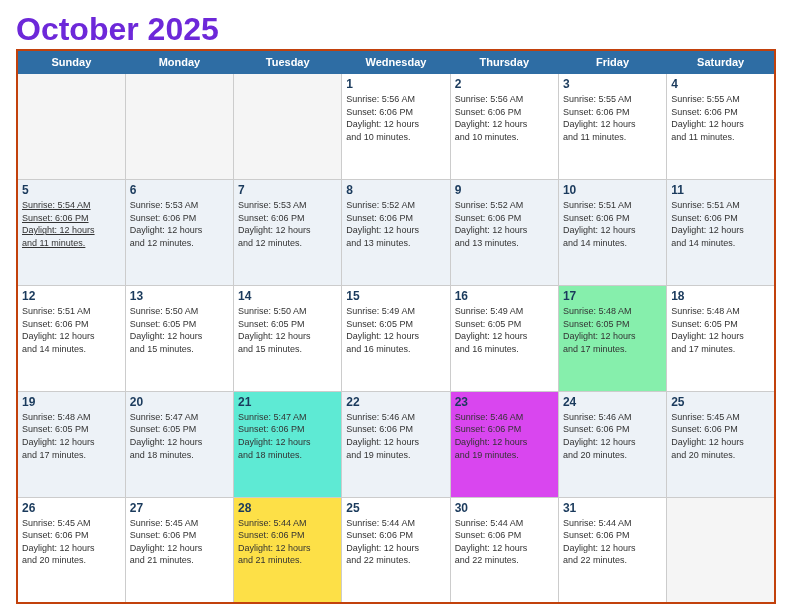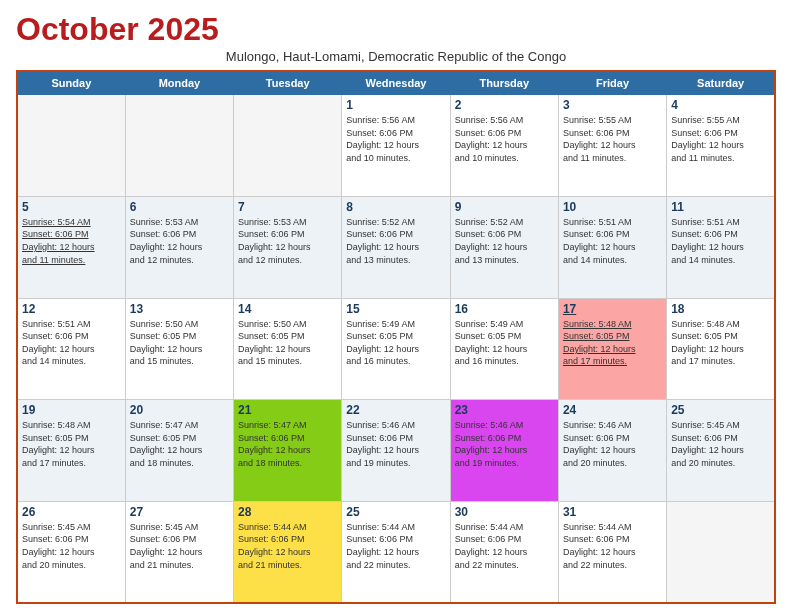--- a/index.html
+++ b/index.html
@@ -26,21 +26,21 @@
     .logo {
       display: flex;
       align-items: center;
     }
     .title-section {
       text-align: right;
     }
     .month-title {
       font-size: 32px;
       font-weight: bold;
-      color: #b91c1c;
+      color: #6d28d9;
       line-height: 1.1;
     }
     .subtitle {
       font-size: 13px;
       color: #333;
       text-align: center;
       margin-bottom: 6px;
     }
     .calendar {
       flex: 1;
@@ -91,21 +91,20 @@
   </style>
 </head>
 <body>
 
 <div class="page">
   <div class="header">
     <div class="title-section">
       <div class="month-title">October 2025</div>
     </div>
   </div>
-  <div class="subtitle">Mulongo, Haut-Lomami, Democratic Republic of the Congo</div>
   <table class="calendar">
     <thead>
       <tr>
         <th>Sunday</th>
         <th>Monday</th>
         <th>Tuesday</th>
         <th>Wednesday</th>
         <th>Thursday</th>
         <th>Friday</th>
         <th>Saturday</th>
@@ -225,21 +224,21 @@
 Daylight: 12 hours
 and 16 minutes.</div>
           </td>
           <td style="background: rgb(255, 255, 255);">
             <span class="day-num">16</span>
             <div class="day-info" style="white-space: pre-line;">Sunrise: 5:49 AM
 Sunset: 6:05 PM
 Daylight: 12 hours
 and 16 minutes.</div>
           </td>
-          <td style="background: #fca5a5; text-decoration: underline;">
+          <td style="background: #86efac;">
             <span class="day-num">17</span>
             <div class="day-info" style="white-space: pre-line;">Sunrise: 5:48 AM
 Sunset: 6:05 PM
 Daylight: 12 hours
 and 17 minutes.</div>
           </td>
           <td style="background: rgb(255, 255, 255);">
             <span class="day-num">18</span>
             <div class="day-info" style="white-space: pre-line;">Sunrise: 5:48 AM
 Sunset: 6:05 PM
@@ -255,21 +254,21 @@
 Daylight: 12 hours
 and 17 minutes.</div>
           </td>
           <td style="background: rgb(237, 242, 247);">
             <span class="day-num">20</span>
             <div class="day-info" style="white-space: pre-line;">Sunrise: 5:47 AM
 Sunset: 6:05 PM
 Daylight: 12 hours
 and 18 minutes.</div>
           </td>
-          <td style="background: #84cc16;">
+          <td style="background: #5eead4;">
             <span class="day-num">21</span>
             <div class="day-info" style="white-space: pre-line;">Sunrise: 5:47 AM
 Sunset: 6:06 PM
 Daylight: 12 hours
 and 18 minutes.</div>
           </td>
           <td style="background: rgb(237, 242, 247);">
             <span class="day-num">22</span>
             <div class="day-info" style="white-space: pre-line;">Sunrise: 5:46 AM
 Sunset: 6:06 PM

